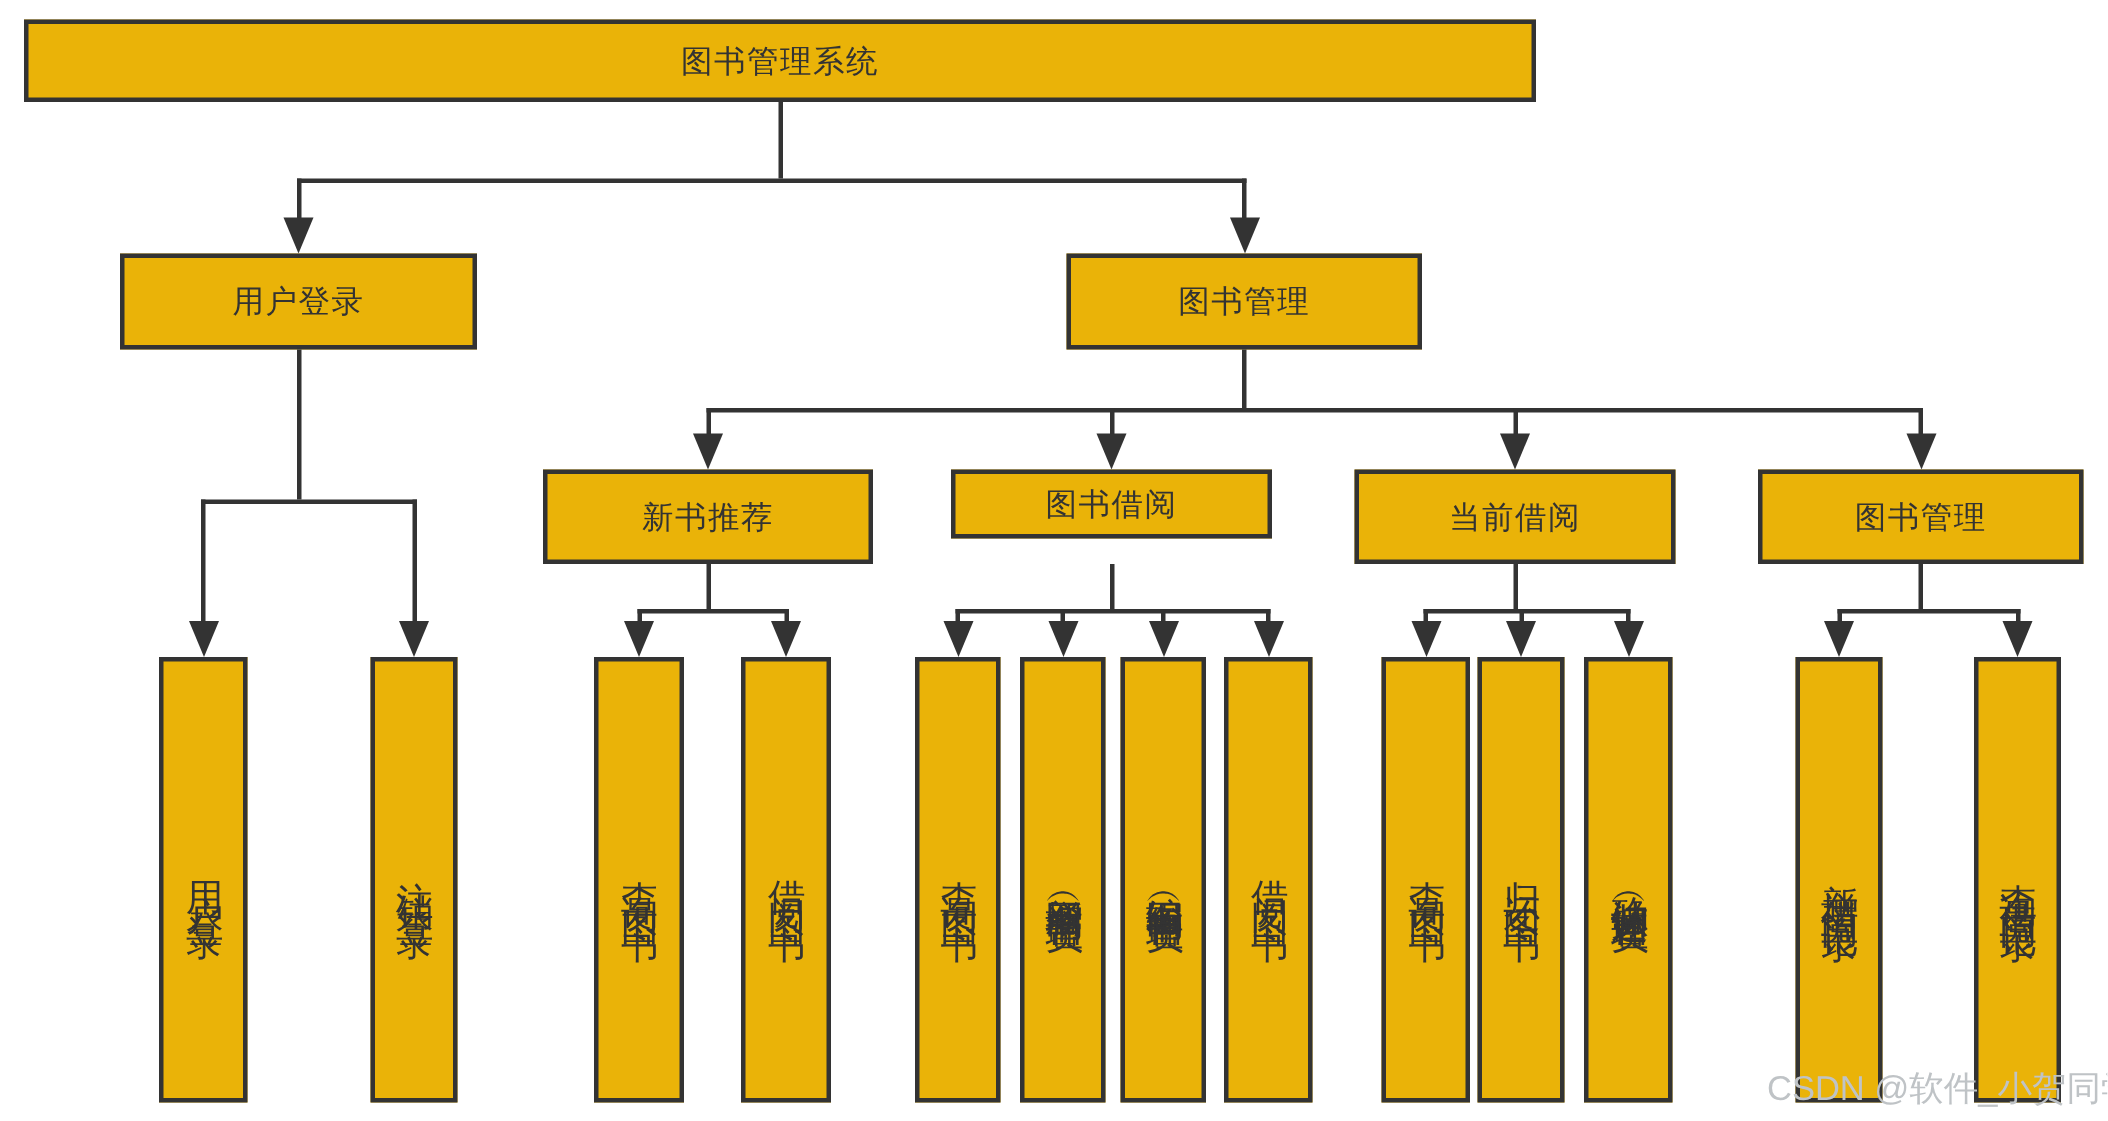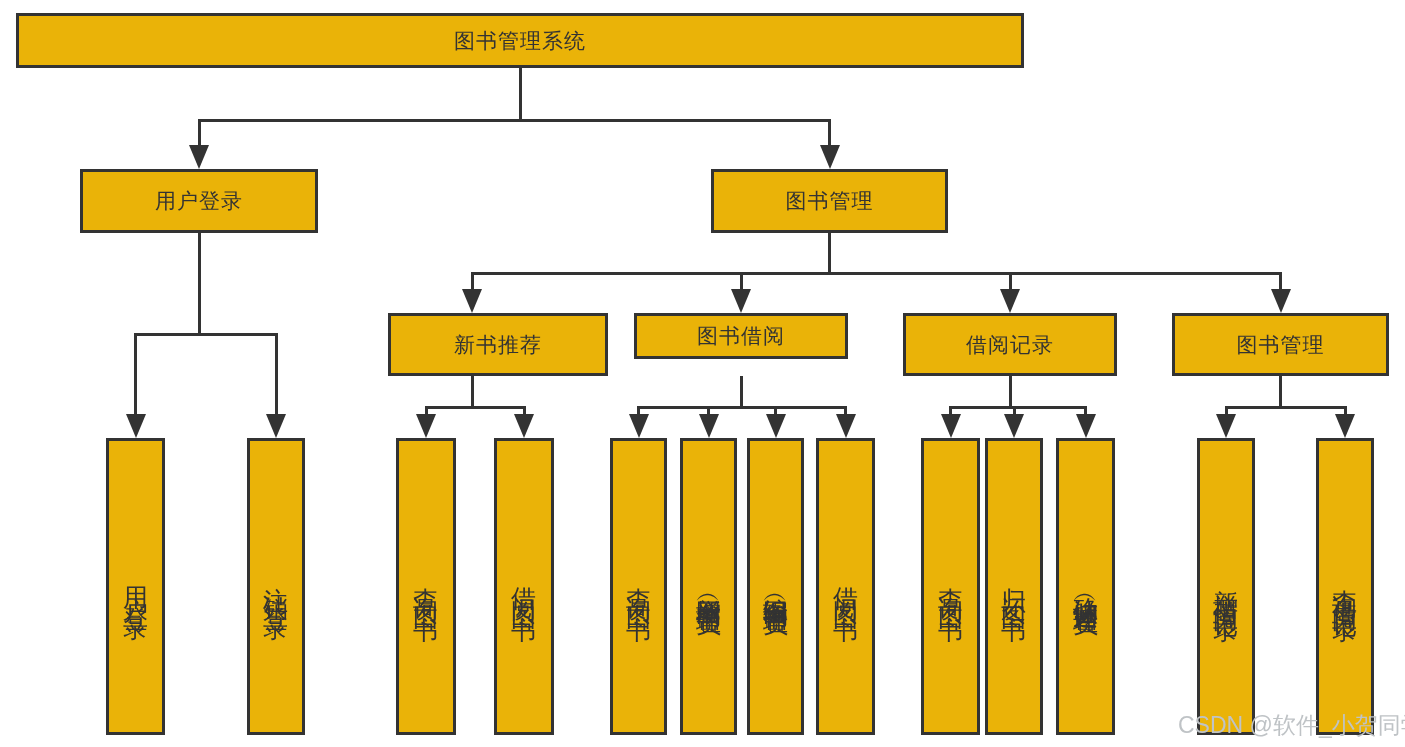--- a/index.html
+++ b/index.html
@@ -51,23 +51,23 @@
   }
 </style>
 </head>
 <body>
 
 <div id="stage">
   <div class="watermark">CSDN @软件_小贺同学</div>
 <div class="node" style="left: 16px; top: 13px; width: 1008px; height: 55px;">图书管理系统</div>
     <div class="node" style="left: 80px; top: 169px; width: 238px; height: 64px;">用户登录</div>
     <div class="node" style="left: 711px; top: 169px; width: 237px; height: 64px;">图书管理</div>
-    <div class="node" style="left: 362px; top: 313px; width: 220px; height: 63px; margin-left: 26px;">新书推荐</div>
+    <div class="node" style="left: 362px; top: 313px; width: 220px; height: 63px;">新书推荐</div>
     <div class="node" style="left: 634px; top: 313px; width: 214px; height: 46px;">图书借阅</div>
-    <div class="node" style="left: 903px; top: 313px; width: 214px; height: 63px;">借阅记录</div>
+    <div class="node" style="left: 903px; top: 313px; width: 214px; height: 63px;">当前借阅</div>
     <div class="node" style="left: 1172px; top: 313px; width: 217px; height: 63px;">图书管理</div>
     <div class="node vnode" style="left: 106px; top: 438px; width: 59px; height: 297px; line-height: 53px; letter-spacing: 10px;">用户登录</div>
     <div class="node vnode" style="left: 247px; top: 438px; width: 58px; height: 297px; line-height: 52px; letter-spacing: 10px;">注销登录</div>
     <div class="node vnode" style="left: 396px; top: 438px; width: 60px; height: 297px; line-height: 54px; letter-spacing: 10px;">查询图书</div>
     <div class="node vnode" style="left: 494px; top: 438px; width: 60px; height: 297px; line-height: 54px; letter-spacing: 10px;">借阅图书</div>
     <div class="node vnode" style="left: 610px; top: 438px; width: 57px; height: 297px; line-height: 51px; letter-spacing: 10px;">查询图书</div>
     <div class="node vnode" style="left: 680px; top: 438px; width: 57px; height: 297px; line-height: 51px; letter-spacing: 2px;">新增图书（管理员）</div>
     <div class="node vnode" style="left: 747px; top: 438px; width: 57px; height: 297px; line-height: 51px; letter-spacing: 2px;">编辑图书（管理员）</div>
     <div class="node vnode" style="left: 816px; top: 438px; width: 59px; height: 297px; line-height: 53px; letter-spacing: 10px;">借阅图书</div>
     <div class="node vnode" style="left: 921px; top: 438px; width: 59px; height: 297px; line-height: 53px; letter-spacing: 10px;">查询图书</div>

